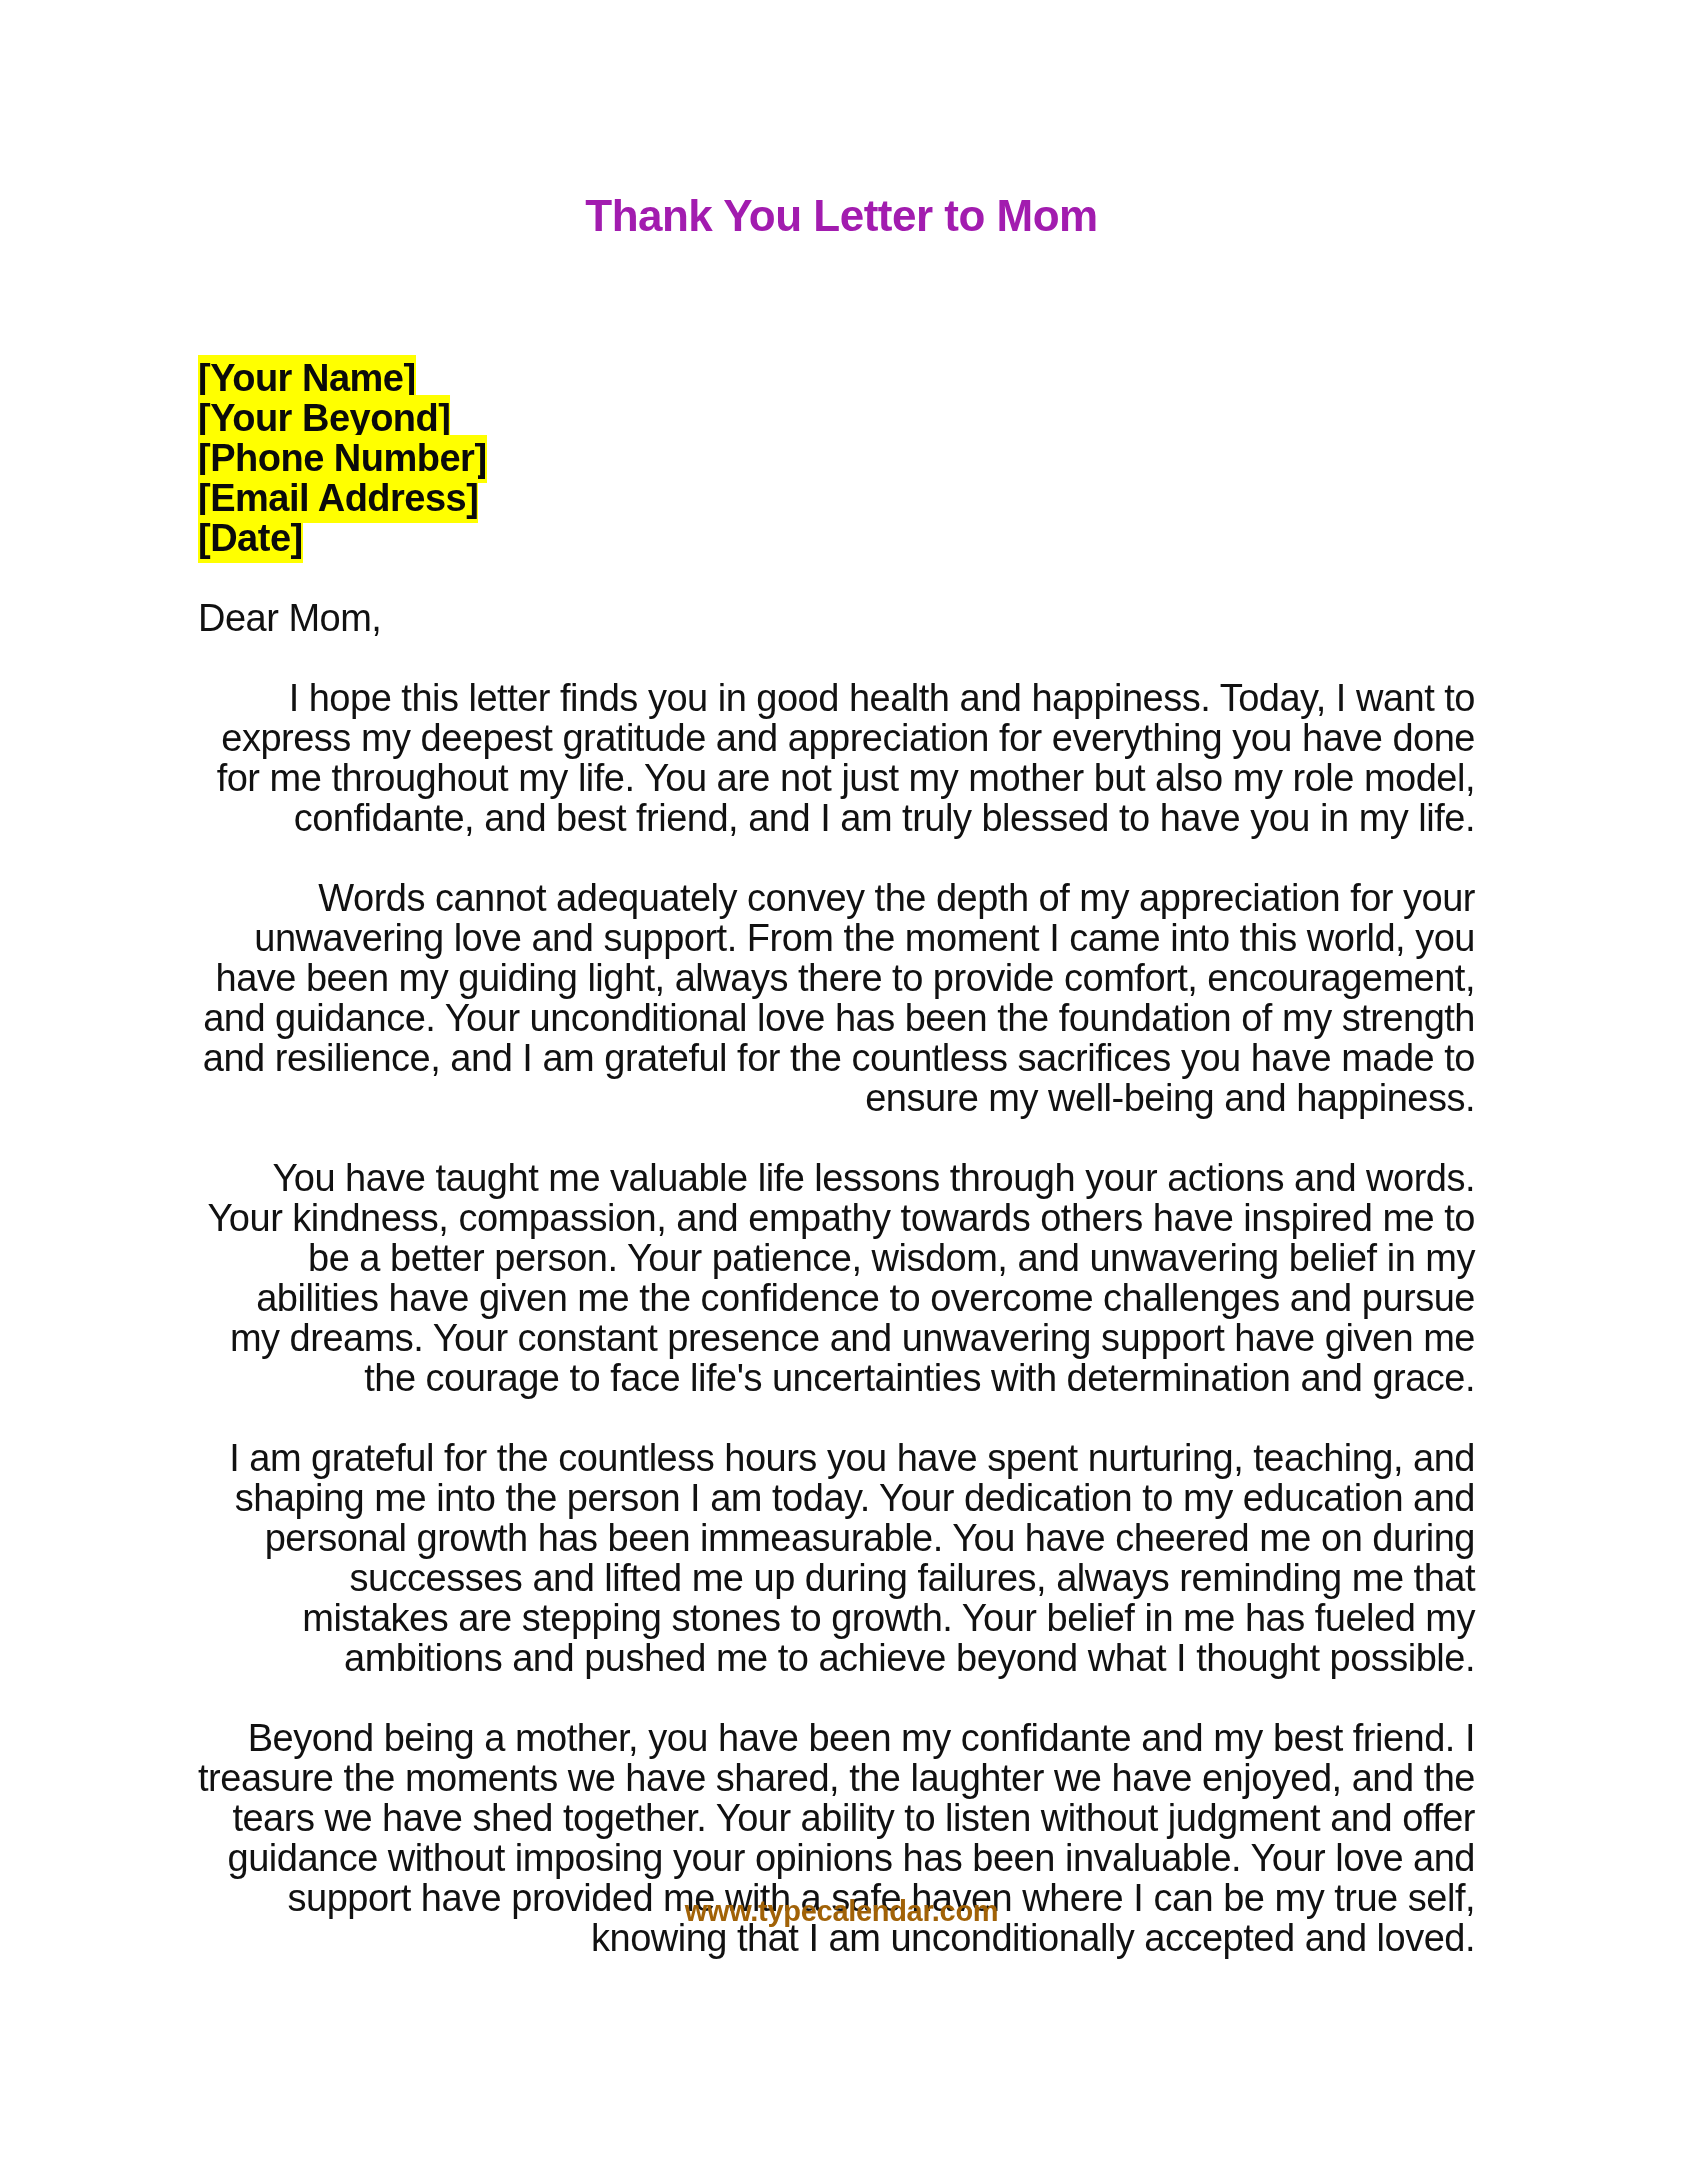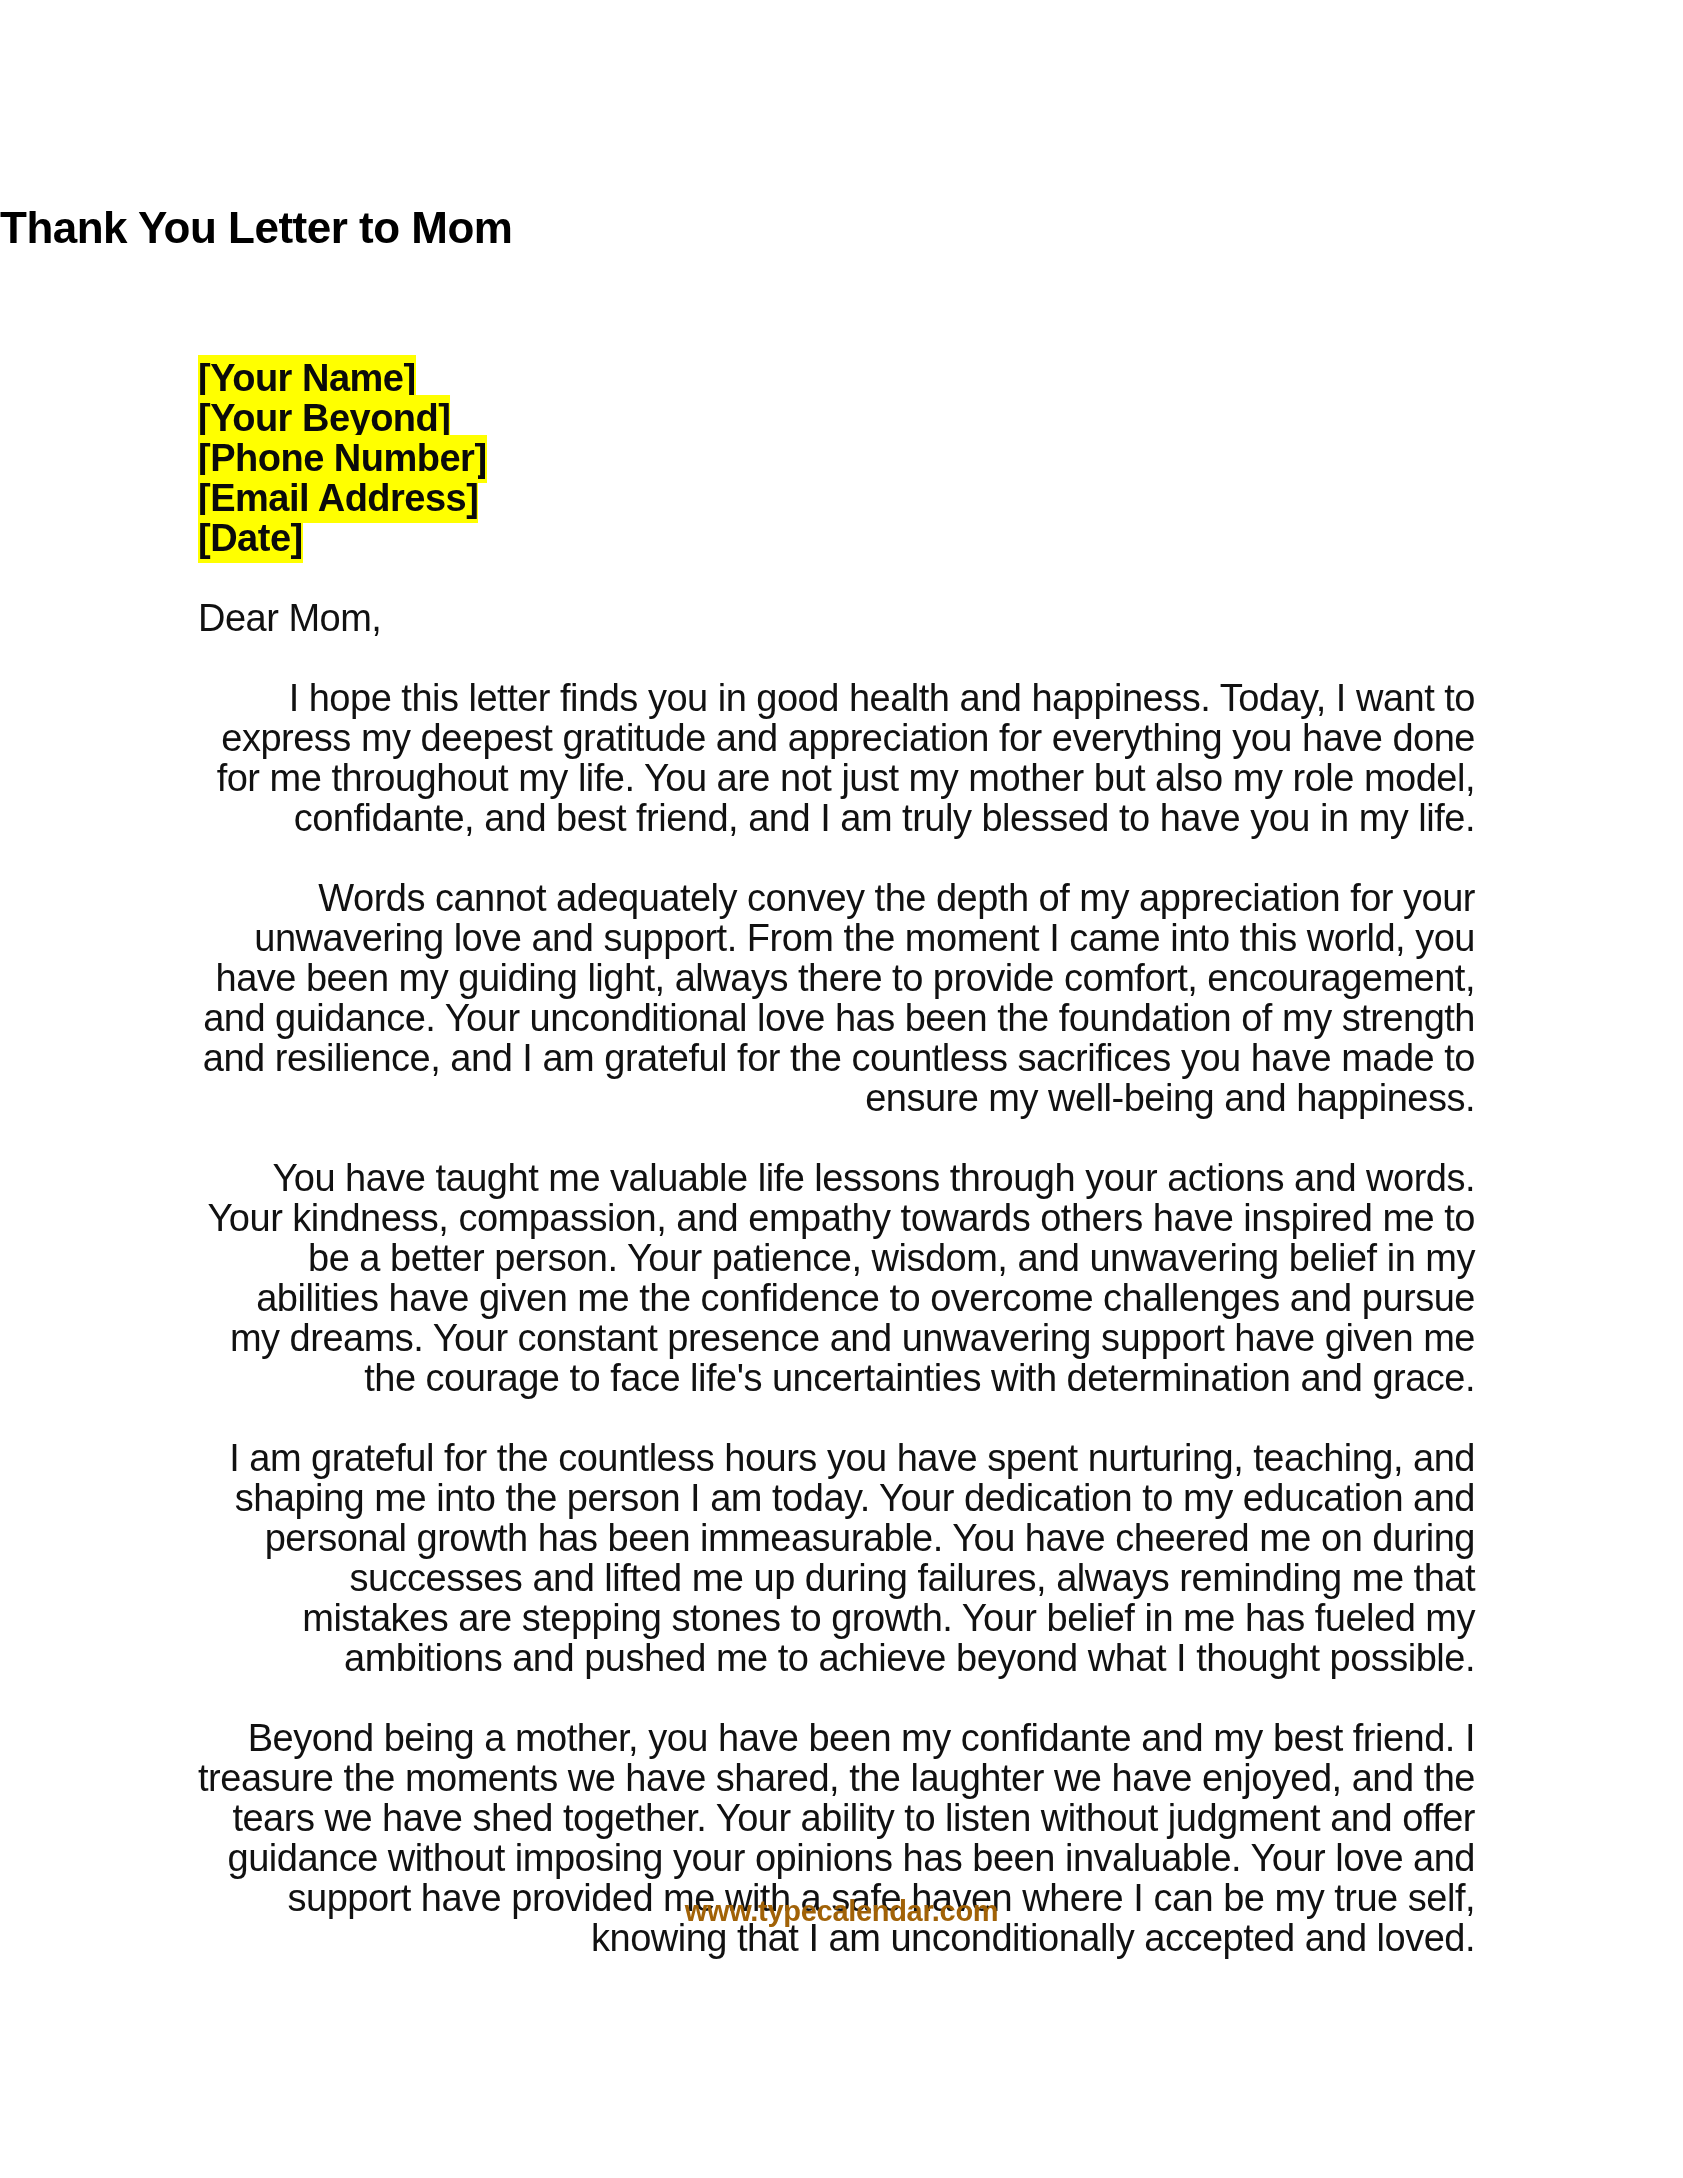--- a/index.html
+++ b/index.html
@@ -18,28 +18,29 @@
     .page {
       position: absolute;
       left: 0;
       top: 0;
       width: 1683px;
       height: 2178px;
       background: #ffffff;
     }
     .title {
       position: absolute;
-      top: 200px;
+      top: 188px;
       left: 0;
       width: 1683px;
+      text-align: center;
       font-weight: bold;
       font-size: 44px;
       line-height: 55px;
       letter-spacing: -0.5px;
-      color: #000000;
+      color: #a21caf;
       margin: 0;
     }
     .content {
       position: absolute;
       left: 198px;
       top: 358px;
       width: 1287px;
       font-size: 38px;
       line-height: 40px;
       letter-spacing: -0.5px;

